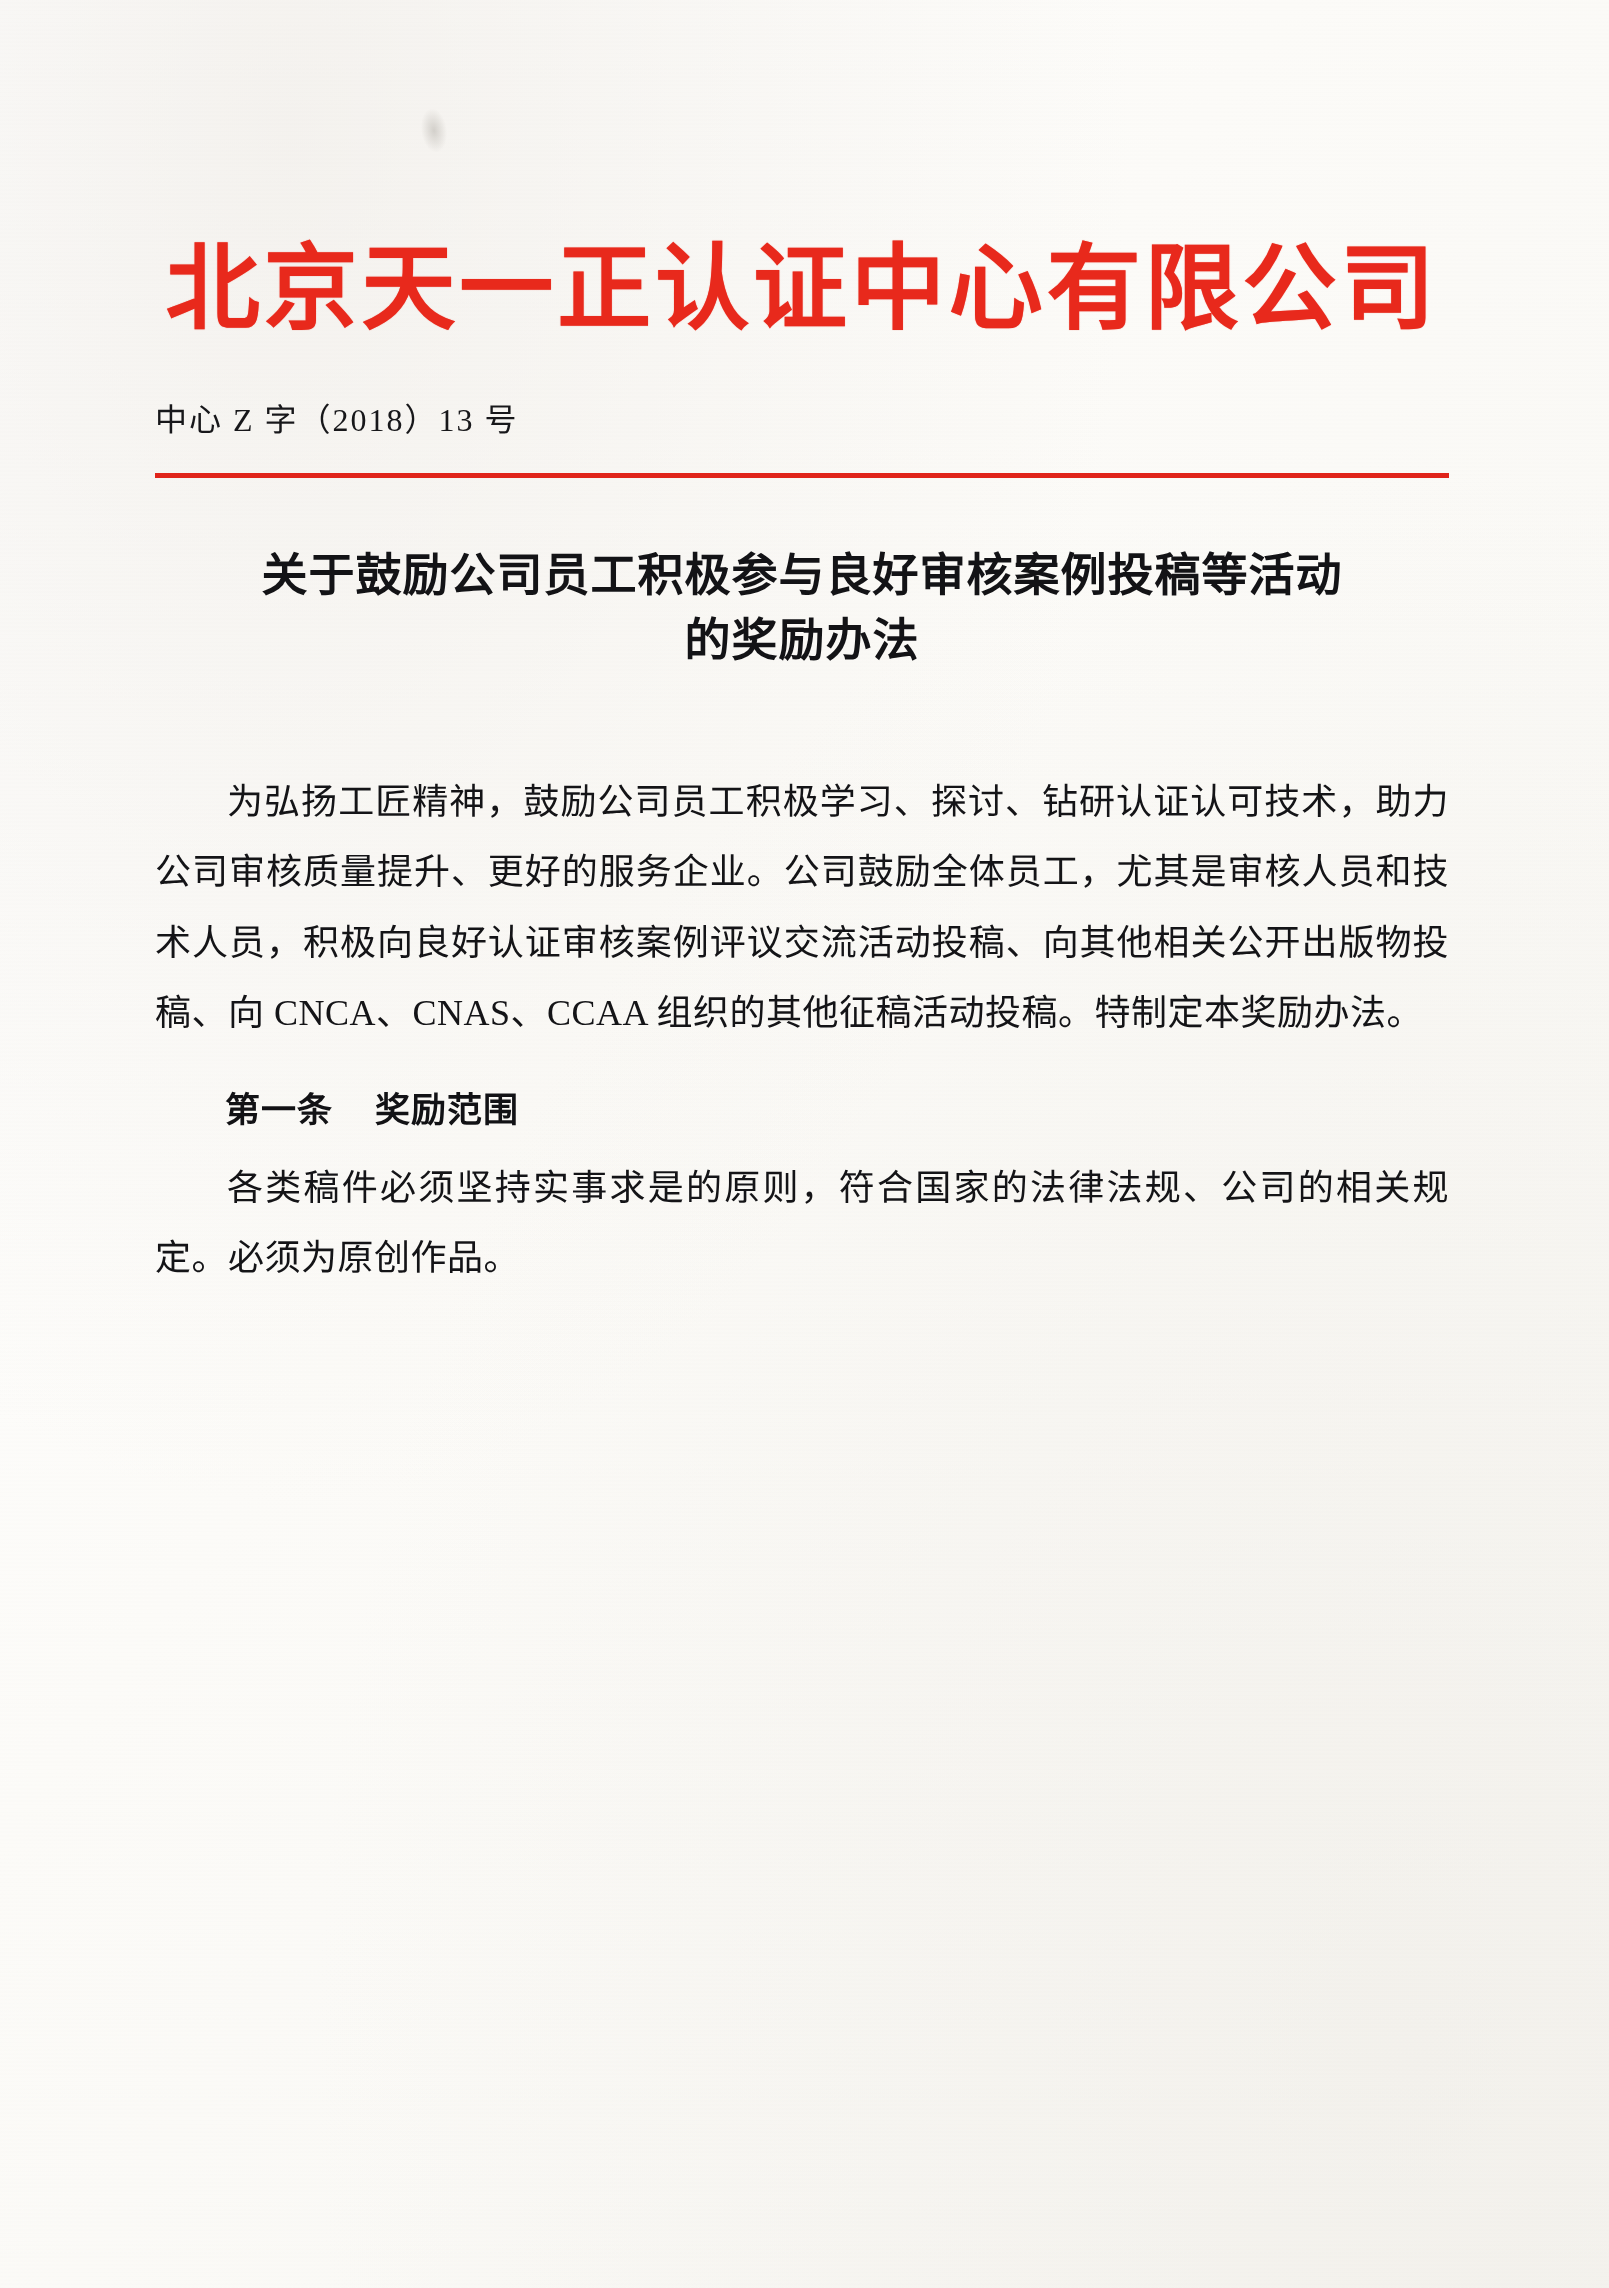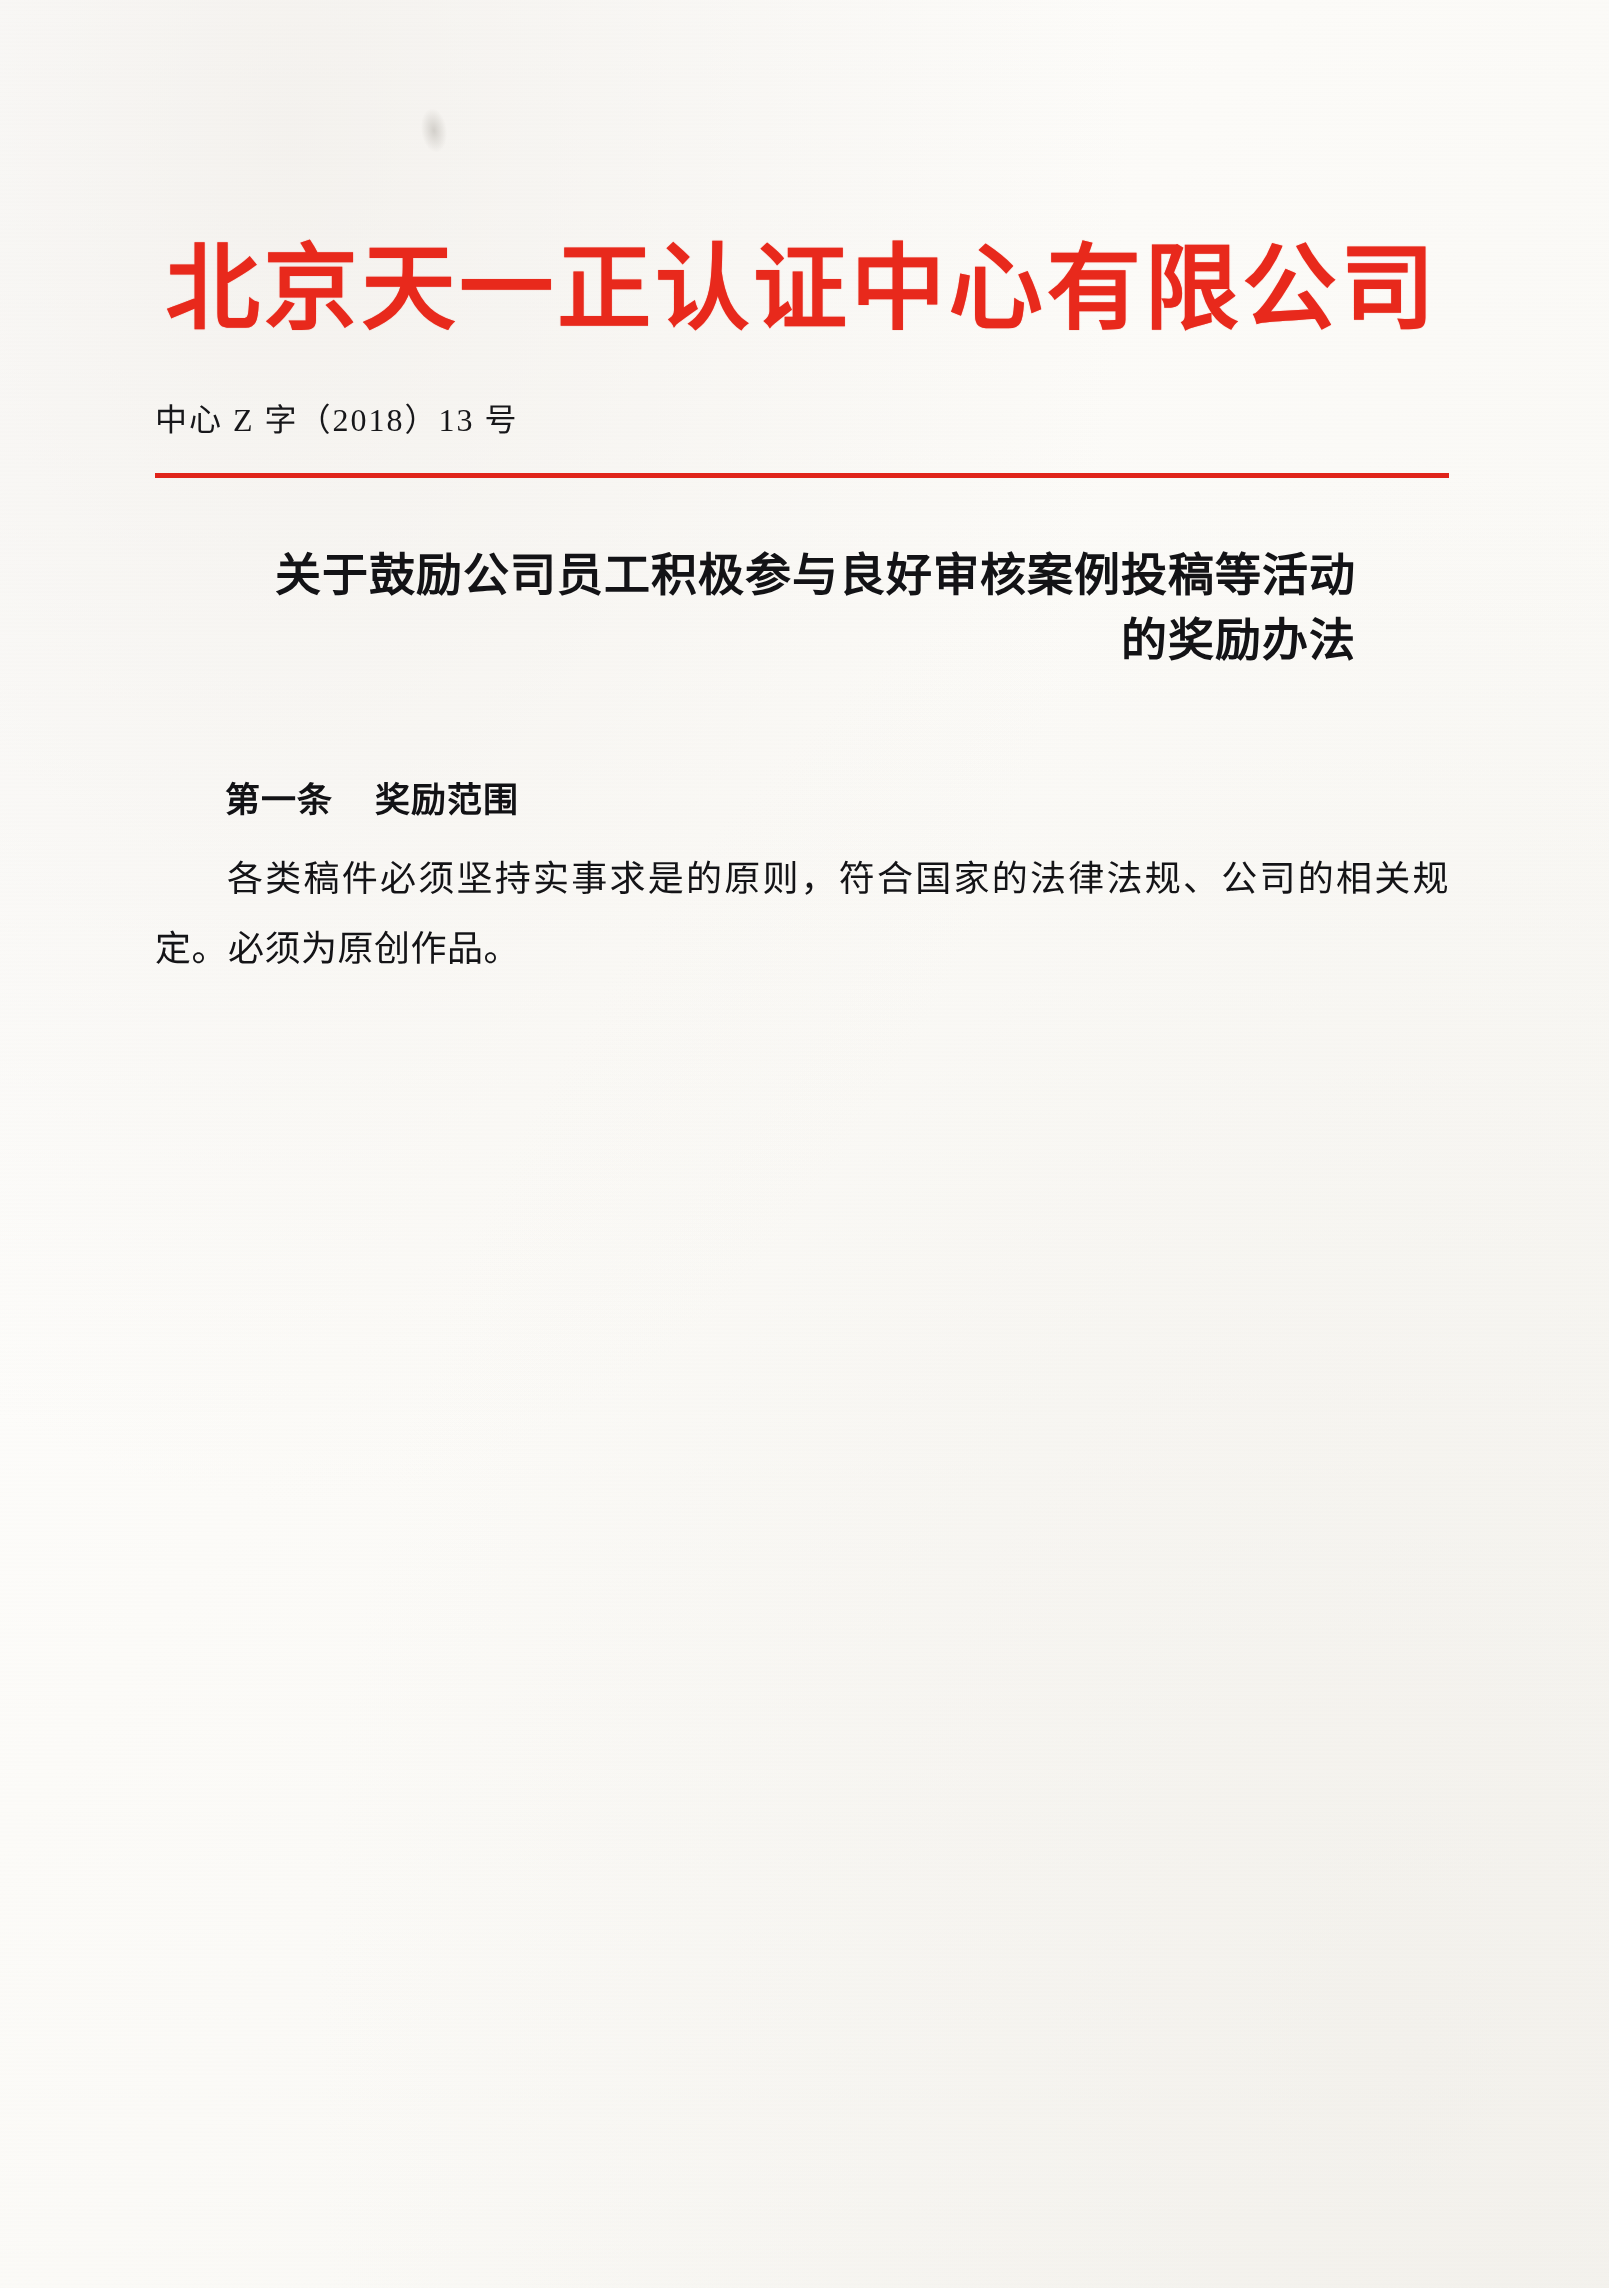--- a/index.html
+++ b/index.html
@@ -74,21 +74,21 @@
   .red-rule {
     margin-top: 33px;
     height: 4.9px;
     background: #e0241a;
     width: 100%;
   }
 
   
   .doc-title {
     margin-top: 65px;
-    text-align: right;
+    text-align: center;
     font-family: "DejaVu Sans", "Liberation Sans", sans-serif;
     font-weight: 700;
     font-size: 46px;
     line-height: 1.42;
     color: #131316;
     letter-spacing: 1px;
     padding: 0 93px;
   }
 
   
@@ -132,20 +132,21 @@
     <div class="letterhead">北京天一正认证中心有限公司</div>
 
     <div class="doc-number">中心 Z 字（2018）13 号</div>
 
     <div class="red-rule"></div>
 
     <div class="doc-title">关于鼓励公司员工积极参与良好审核案例投稿等活动的奖励办法</div>
 
     <div class="body-block">
 
+      <p class="para">为弘扬工匠精神，鼓励公司员工积极学习、探讨、钻研认证认可技术，助力公司审核质量提升、更好的服务企业。公司鼓励全体员工，尤其是审核人员和技术人员，积极向良好认证审核案例评议交流活动投稿、向其他相关公开出版物投稿、向 CNCA、CNAS、CCAA 组织的其他征稿活动投稿。特制定本奖励办法。</p>
 
       <p class="heading">
         <span>第一条</span><span class="gap"></span><span>奖励范围</span>
       </p>
 
       <p class="para">各类稿件必须坚持实事求是的原则，符合国家的法律法规、公司的相关规定。必须为原创作品。</p>
 
     </div>
   </div>
 </div>

